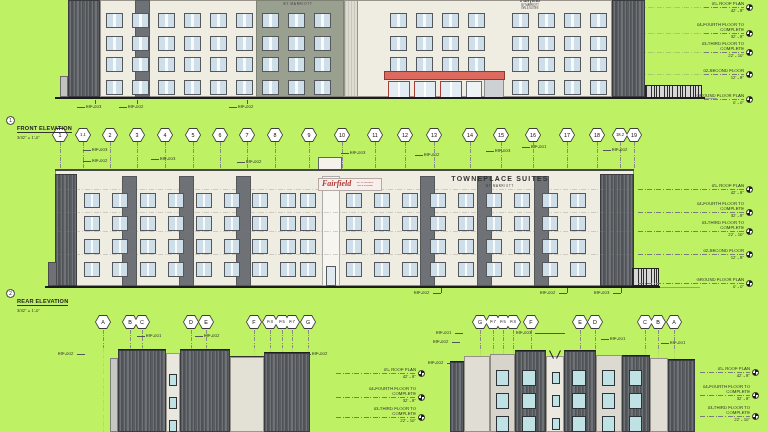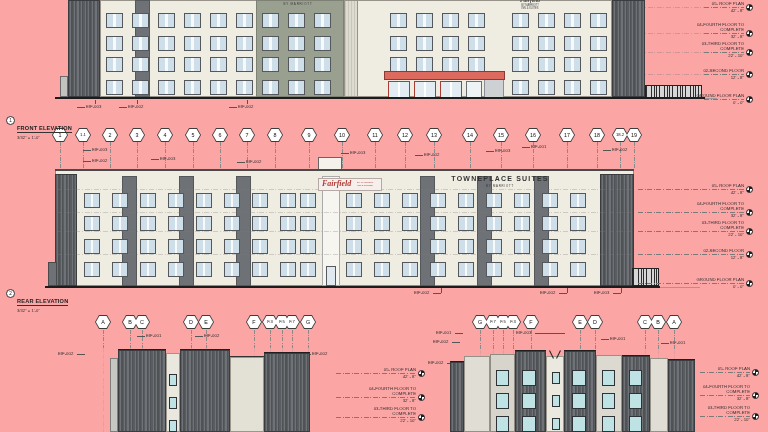--- a/index.html
+++ b/index.html
@@ -1,18 +1,18 @@
 <!DOCTYPE html>
 <html><head>
 <meta charset="utf-8">
 <style>
 *{margin:0;padding:0;box-sizing:border-box}
 html,body{width:768px;height:432px;background:#fff;overflow:hidden}
 body{font-family:"Liberation Sans",sans-serif;color:#2b2b2b}
-#sheet{position:absolute;left:0;top:0;width:768px;height:432px;background:#fca5a5;overflow:hidden}
+#sheet{position:absolute;left:0;top:0;width:768px;height:432px;background:#bef264;overflow:hidden}
 .titleblock{position:absolute;display:flex;align-items:flex-start;z-index:30}
 .numc{width:9px;height:9px;border:1px solid #333;border-radius:50%;display:inline-flex;align-items:center;justify-content:center;font-size:4.6px;color:#222;margin-right:2px;flex:0 0 auto;background:#fff}
 .vt{font-weight:bold;font-size:5.6px;color:#222;border-bottom:1px solid #333;padding-bottom:0.5px;letter-spacing:0.2px;display:inline-block;white-space:nowrap}
 .vs{font-size:4.2px;color:#333;margin-top:0.5px;white-space:nowrap}
 </style>
 </head>
 <body>
 
 <div id="sheet">
 

